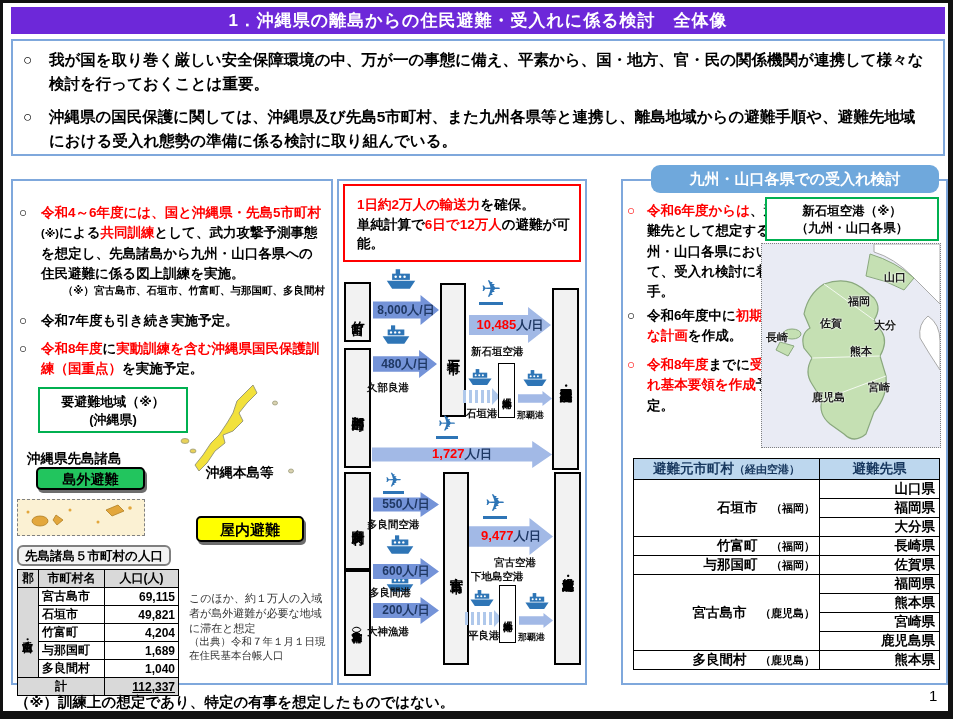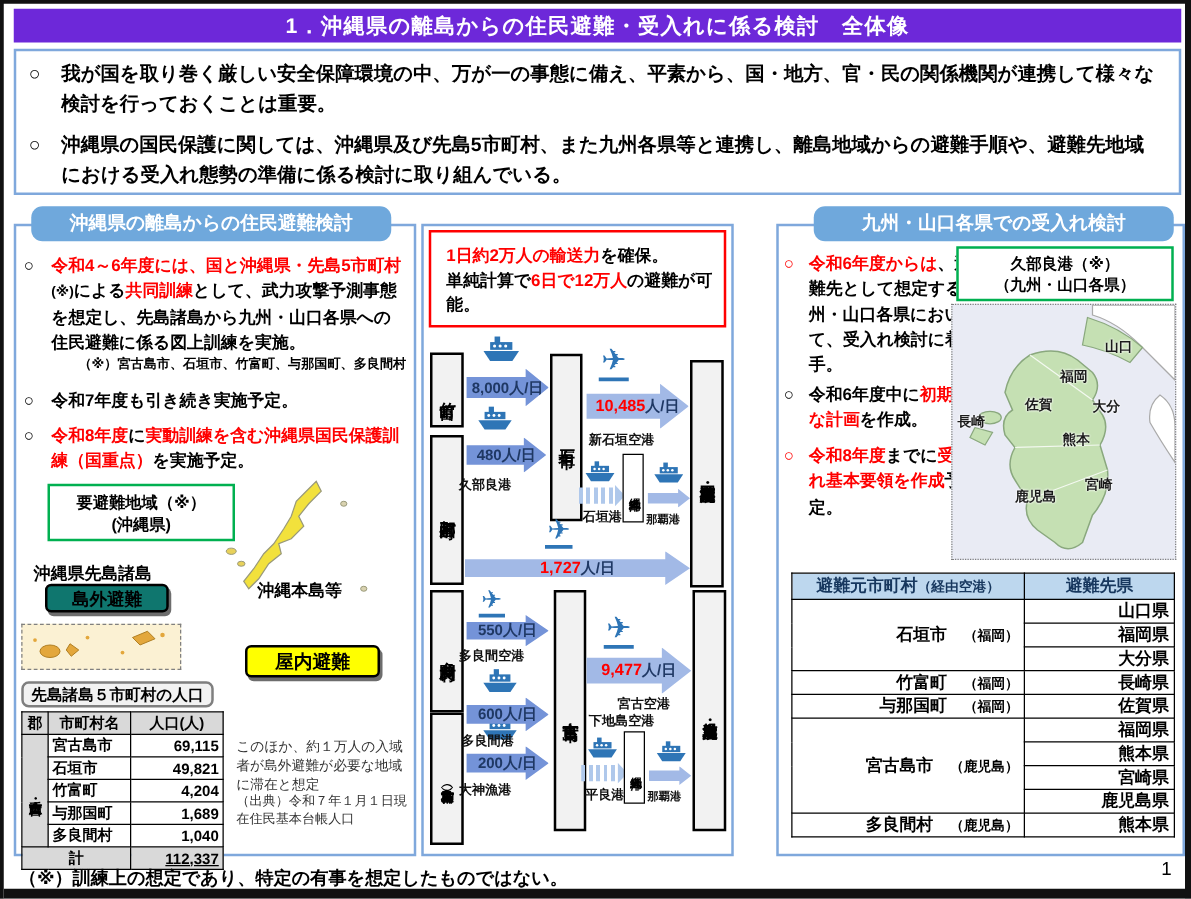--- a/index.html
+++ b/index.html
@@ -92,21 +92,20 @@
       <span class="mk">○</span>
       <span>我が国を取り巻く厳しい安全保障環境の中、万が一の事態に備え、平素から、国・地方、官・民の関係機関が連携して様々な検討を行っておくことは重要。</span>
     </div>
     <div class="intro-row">
       <span class="mk">○</span>
       <span>沖縄県の国民保護に関しては、沖縄県及び先島5市町村、また九州各県等と連携し、離島地域からの避難手順や、避難先地域における受入れ態勢の準備に係る検討に取り組んでいる。</span>
     </div>
   </div>
 
   <div class="abs panel" style="left:8px;top:176px;width:322px;height:506px;"></div>
-  <div class="abs panel-header" style="left:22px;top:162px;width:288px;">沖縄県の離島からの住民避難検討</div>
 
   <div class="abs" style="left:16px;top:200px;width:306px;">
     <div class="lp-bullet">
       <span class="mk">○</span>
       <span><span class="red">令和4～6年度には、国と沖縄県・先島5市町村</span><span style="font-size:11px;">(※)</span><span>による</span><span class="red">共同訓練</span><span>として、武力攻撃予測事態を想定し、先島諸島から九州・山口各県への住民避難に係る図上訓練を実施。</span></span>
     </div>
     <div class="note-small">（※）宮古島市、石垣市、竹富町、与那国町、多良間村</div>
   </div>
 
   <div class="abs lp-bullet" style="left:16px;top:308px;width:306px;">
@@ -126,21 +125,21 @@
 
   <svg class="abs" style="left:168px;top:376px;" width="130" height="110" viewBox="0 0 130 110">
     <path d="M74 14 L82 6 L86 14 L76 24 L68 34 L72 42 L62 52 L52 56 L54 64 L44 72 L36 84 L28 92 L24 86 L32 76 L40 64 L48 56 L56 44 L62 34 L66 22 Z" fill="#F2E13C" stroke="#9a9a7a" stroke-width="1"></path>
     <ellipse cx="14" cy="62" rx="4" ry="2.5" fill="#E8D15A" stroke="#9a9a7a" stroke-width="0.8"></ellipse>
     <ellipse cx="22" cy="72" rx="3" ry="2" fill="#E8D15A" stroke="#9a9a7a" stroke-width="0.8"></ellipse>
     <ellipse cx="104" cy="24" rx="2.5" ry="2" fill="#d9d2b0" stroke="#9a9a7a" stroke-width="0.8"></ellipse>
     <ellipse cx="120" cy="92" rx="2.5" ry="2" fill="#d9d2b0" stroke="#9a9a7a" stroke-width="0.8"></ellipse>
   </svg>
 
   <div class="abs b" style="left:24px;top:447px;font-size:13.5px;">沖縄県先島諸島</div>
-  <div class="abs badge" style="left:33px;top:464px;width:99px;height:23px;background:#0f766e;font-size:14px;line-height:20px;text-align:center;">島外避難</div>
+  <div class="abs badge" style="left:33px;top:464px;width:109px;height:23px;background:#22c55e;font-size:14px;line-height:20px;text-align:center;">島外避難</div>
   <div class="abs b" style="left:203px;top:461px;font-size:13.5px;">沖縄本島等</div>
   <div class="abs badge" style="left:193px;top:481px;width:108px;height:26px;background:#FFFF00;font-size:15px;line-height:23px;margin-top:32px;">屋内避難</div>
 
   <div class="abs" style="left:14px;top:496px;width:128px;height:37px;background:#FBF1D3;border:1px dashed #808080;box-sizing:border-box;">
     <svg width="126" height="35" viewBox="0 0 126 35">
       <ellipse cx="22" cy="21" rx="8" ry="5" fill="#E3A73C" stroke="#b07f23" stroke-width="0.8"></ellipse>
       <polygon points="38,15 45,20 39,25 35,20" fill="#E3A73C" stroke="#b07f23" stroke-width="0.8"></polygon>
       <circle cx="10" cy="12" r="1.5" fill="#E3A73C"></circle>
       <circle cx="52" cy="10" r="1.5" fill="#E3A73C"></circle>
       <polygon points="88,10 100,5 106,11 94,16" fill="#E3A73C" stroke="#b07f23" stroke-width="0.8"></polygon>
@@ -350,21 +349,21 @@
   <div class="abs rp-bullet" style="left:624px;top:303px;width:160px;">
     <span class="mk">○</span>
     <span><span>令和6年度中に</span><span class="red">初期的な計画</span><span>を作成。</span></span>
   </div>
   <div class="abs rp-bullet" style="left:624px;top:352px;width:160px;">
     <span class="mk red">○</span>
     <span><span class="red">令和8年度</span><span>までに</span><span class="red">受入れ基本要領を作成</span><span>予定。</span></span>
   </div>
 
   <div class="abs green-box" style="left:762px;top:194px;width:174px;height:44px;padding-top:4px;font-size:12.5px;">
-    <div>久部良港（※）</div>
+    <div>新石垣空港（※）</div>
     <div>（九州・山口各県）</div>
   </div>
 
   <div class="abs kmap" style="left:758px;top:240px;width:180px;height:205px;">
     <svg width="178" height="203" viewBox="0 0 178 203">
       <path d="M112 0 H178 V60 L150 32 Q132 14 112 8 Z" fill="#ffffff" stroke="#aaa" stroke-width="1"></path>
       <path d="M166 72 Q178 80 178 97 L178 126 Q166 108 158 94 Q156 80 166 72 Z" fill="#ffffff" stroke="#aaa" stroke-width="1"></path>
       <path d="M108 10 Q134 18 152 34 L142 46 Q124 36 104 32 Z" fill="#C5E0B3" stroke="#8aa87e" stroke-width="1"></path>
       <path d="M62 40 Q84 32 100 44 L112 54 Q120 64 112 76 L120 88 Q126 98 118 112 L124 132 Q126 152 112 168 L104 190 Q92 200 82 190 L68 180 Q56 170 60 156 L50 140 Q42 128 50 114 L42 104 Q38 90 48 84 L42 70 Q46 50 62 40 Z" fill="#C5E0B3" stroke="#8aa87e" stroke-width="1.2"></path>
       <ellipse cx="30" cy="90" rx="9" ry="5" fill="#C5E0B3" stroke="#8aa87e" stroke-width="1"></ellipse>

